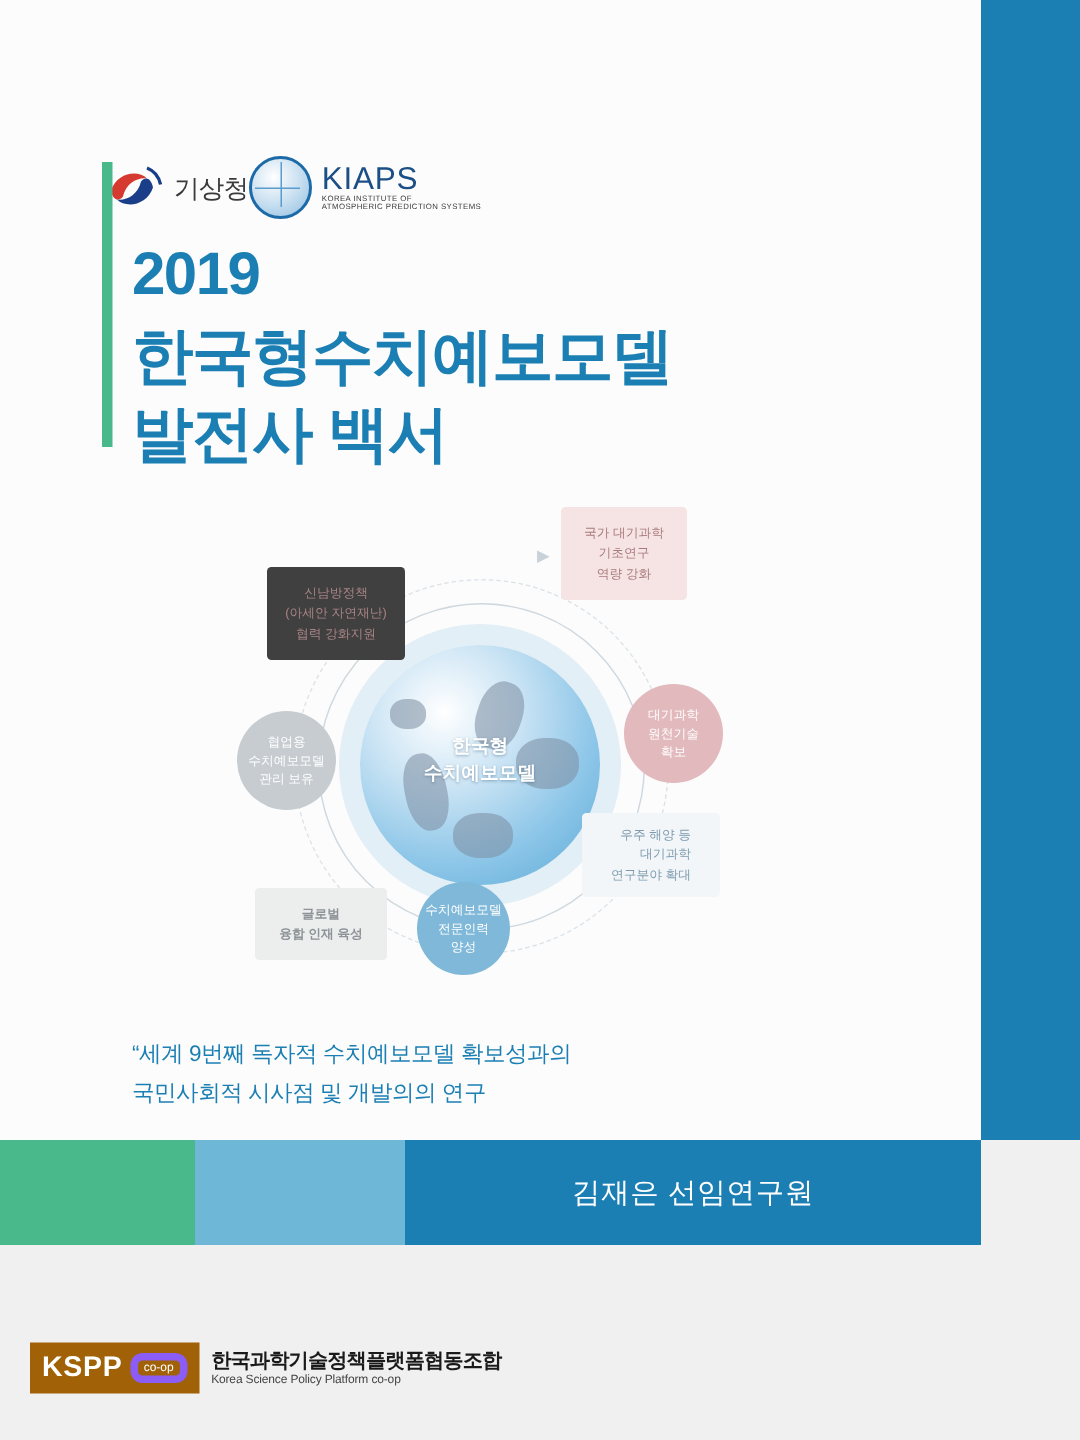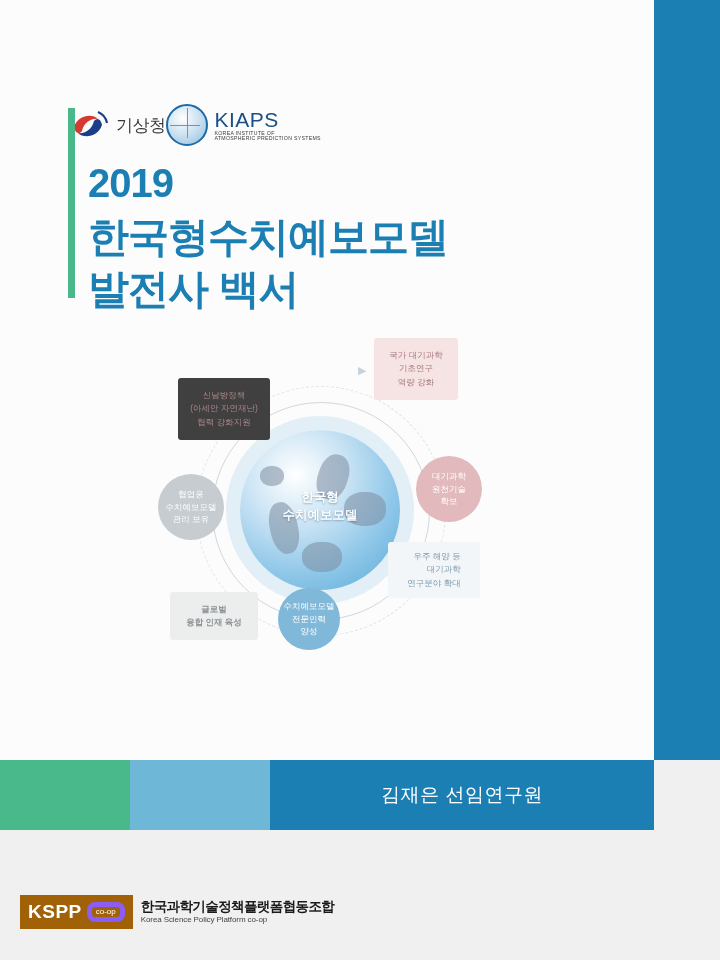--- a/index.html
+++ b/index.html
@@ -372,20 +372,24 @@
 연구분야 확대</div>
 
     <div class="box greybox" style="left:50px; top:262px; width:88px; height:48px; white-space:pre-line;">글로벌
 융합 인재 육성</div>
 
     <div class="node blue" style="left:158px; top:258px; width:62px; height:62px; white-space:pre-line;">수치예보모델
 전문인력
 양성</div>
   </div>
 
+  <div class="quote">
+    <div>“세계 9번째 독자적 수치예보모델 확보성과의</div>
+    <div>국민사회적 시사점 및 개발의의 연구</div>
+  </div>
 
   <div class="band band-green"></div>
   <div class="band band-lblue"></div>
   <div class="band band-dblue"></div>
   <div class="band-author">김재은 선임연구원</div>
 
   <div class="footer">
     <div class="kspp-badge">
       <span class="kspp-main">KSPP</span>
       <span class="kspp-coop">co-op</span>

